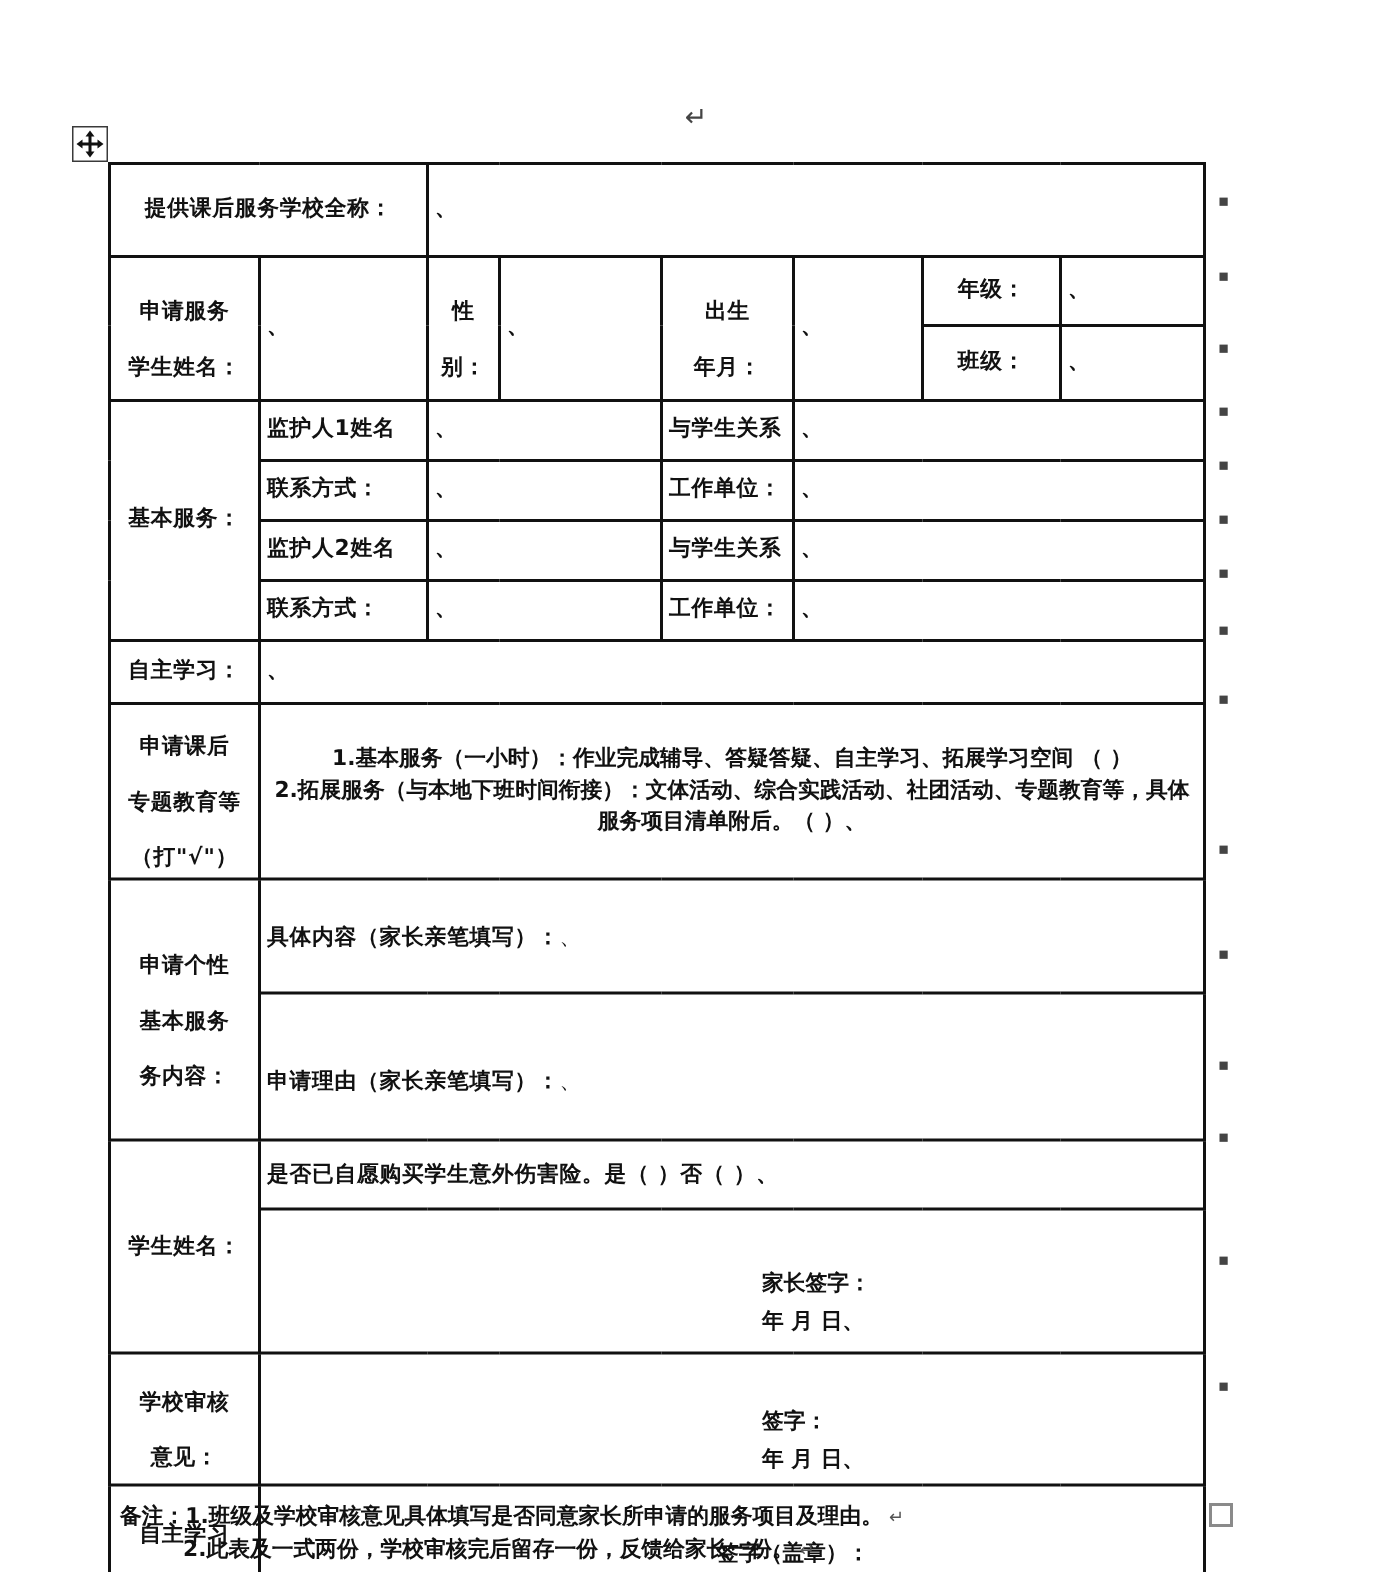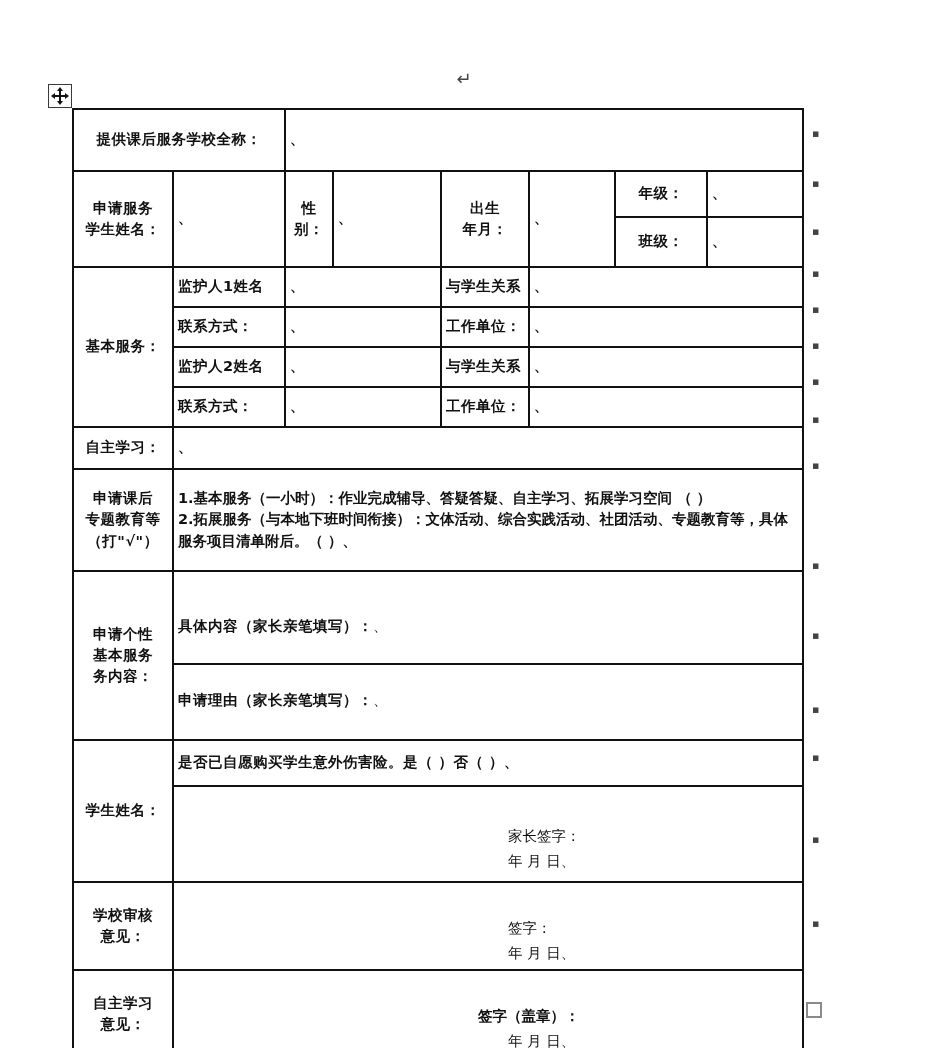--- a/index.html
+++ b/index.html
@@ -77,33 +77,33 @@
   }
   .ctr{text-align:center;}
   .lft{text-align:left;}
   .vtop{vertical-align:top;}
   .lbl{font-weight:bold;letter-spacing:0.5px;}
   .val{font-weight:normal;}
   .narrow-lbl{
     font-size:14.5px;
     line-height:1.15;
   }
-  .blk{display:block;}
+  .blk{display:block;margin-top:16px;}
   .content-cell{
     font-weight:normal;
     font-size:14px;
     line-height:1.6;
-    text-align:left;
+    text-align:center;
     padding:6px 6px;
   }
   .content-cell b{font-weight:bold;}
   .sig-right{
     text-align:left;
     padding-left:330px;
-    font-weight:normal;
+    font-weight:bold;
     font-size:14.5px;
     line-height:1.7;
   }
   .sig-right2{
     text-align:left;
     padding-left:300px;
     font-weight:bold;
     font-size:14.5px;
     line-height:1.7;
   }
@@ -244,26 +244,26 @@
         </div>
       </td>
     </tr>
 
     <tr>
       <td class="ctr lbl" rowspan="2">
         <span class="blk">申请个性</span>
         <span class="blk">基本服务</span>
         <span class="blk">务内容：</span>
       </td>
-      <td class="lft vtop" colspan="7" style="height:68px;padding-top:21px">
+      <td class="lft vtop" colspan="7" style="height:68px;padding-top:4px">
         <span class="lbl">具体内容（家长亲笔填写）：</span><span class="val">、</span>
       </td>
     </tr>
     <tr>
-      <td class="lft vtop" colspan="7" style="height:72px;padding-top:0">
+      <td class="lft vtop" colspan="7" style="height:72px;padding-top:22px">
         <span class="lbl">申请理由（家长亲笔填写）：</span><span class="val">、</span>
       </td>
     </tr>
 
     <tr>
       <td class="ctr lbl" rowspan="2">学生姓名：</td>
       <td class="lft lbl" colspan="7" style="height:40px">是否已自愿购买学生意外伤害险。是（   ）否（   ）、</td>
     </tr>
     <tr>
       <td class="vtop" colspan="7" style="height:86px;padding-top:6px">
@@ -312,14 +312,18 @@
     <span class="rowmark" style="top:452px">▪</span>
     <span class="rowmark" style="top:522px">▪</span>
     <span class="rowmark" style="top:596px">▪</span>
     <span class="rowmark" style="top:644px">▪</span>
     <span class="rowmark" style="top:726px">▪</span>
     <span class="rowmark" style="top:810px">▪</span>
   </div>
 
   <div class="resize-handle"></div>
 
+  <div class="notes">
+    <span>备注：</span><span>1.班级及学校审核意见具体填写是否同意家长所申请的服务项目及理由。</span><span class="ret">↵</span>
+    <span class="n2"><span>2.此表及一式两份，学校审核完后留存一份，反馈给家长一份。</span><span class="ret">↵</span></span>
+  </div>
 
 </div>
 
 </body></html>

